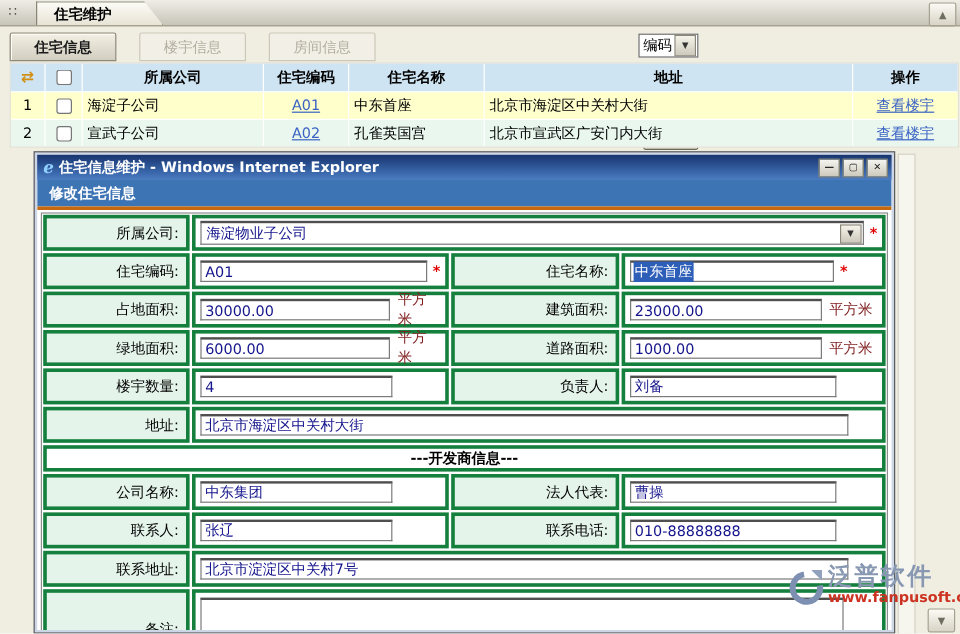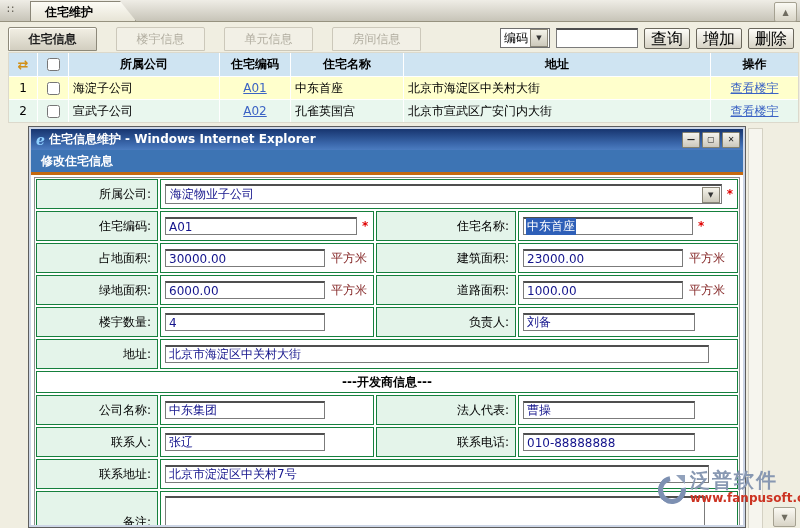--- a/index.html
+++ b/index.html
@@ -22,21 +22,21 @@
   .downbtn{right:4px;top:507px;z-index:8;}
 
   
   .tabstrip{position:absolute;left:8px;top:27px;height:24px;display:flex;gap:19px;}
   .tab{width:89px;height:24px;box-sizing:border-box;text-align:center;line-height:22px;border-radius:2px 2px 0 0;}
   .tab.active{background:linear-gradient(#f2efe4,#d2cec0);border:1px solid #8d897a;
               box-shadow:inset 1px 1px 0 #fffef8;font-weight:bold;color:#1c1c1c;}
   .tab.dis{background:#f2f0e6;border:1px solid #ccc8ba;color:#b2aea1;}
 
   
-  .toolbar{position:absolute;left:500px;top:28px;height:21px;display:flex;gap:6px;align-items:flex-start;}
+  .toolbar{position:absolute;left:500px;top:28px;height:21px;display:flex;gap:6px;align-items:flex-end;flex-direction:column;}
   .selbox{width:50px;height:20px;background:#fff;border:1px solid #6f6f6f;display:flex;
           align-items:center;box-sizing:border-box;}
   .selbox .seltxt{flex:1;padding-left:3px;}
   .droparrow{width:16px;height:16px;margin-right:1px;background:linear-gradient(#f5f3ea,#cdc9bb);
              border:1px solid #8a8678;font-size:7px;color:#333;display:flex;align-items:center;justify-content:center;}
   .qinput{width:82px;height:20px;box-sizing:border-box;border:1px solid #7b7b7b;border-top:2px solid #4f4f4f;
           font-size:12px;font-family:inherit;padding:0 3px;}
   .tbtn{width:46px;height:21px;background:linear-gradient(#fdfcf8,#d7d3c5);border:1px solid #6a675c;
         border-radius:2px;font-size:16px;font-family:inherit;line-height:18px;text-align:center;cursor:pointer;}
 
@@ -63,21 +63,21 @@
   .ptitletxt{flex:1;white-space:nowrap;overflow:hidden;}
   .winbtns{display:flex;gap:2px;}
   .wbtn{width:16px;height:14px;background:linear-gradient(#f5f4ef,#ccc8bc);border:1px solid #84816f;
         font-size:8px;color:#222;display:flex;align-items:center;justify-content:center;border-radius:1px;}
   .pcontent{position:absolute;left:2px;right:2px;top:23px;bottom:2px;background:#fff;overflow:hidden;}
   .pheader{height:22px;background:#3d74b4;color:#fff;font-weight:bold;line-height:22px;padding-left:10px;}
   .orange{height:3px;background:#c4690f;}
 
   .form{margin:2px 3px;border:1px solid #8e8e8e;background:#fff;display:grid;
         grid-template-columns:122px 214px 140px 1fr;gap:2px;padding:1px;}
-  .lbl,.fld,.sep{box-sizing:border-box;border:1px solid #15803d;}
+  .lbl,.fld,.sep{box-sizing:border-box;border:3px solid #15803d;}
   .lbl{background:#e4f4ea;display:flex;align-items:center;justify-content:flex-end;
        padding-right:6px;height:30px;}
   .fld{background:#fff;display:flex;align-items:center;padding:0 4px;height:30px;}
   .span3{grid-column:2 / -1;}
   .sep{grid-column:1 / -1;height:22px;display:flex;align-items:center;justify-content:center;
        font-weight:bold;background:#fff;}
   .lbl.tall2,.fld.tall2{height:62px;align-items:flex-start;padding-top:22px;}
   .fld.tall2{padding-top:4px;}
 
   .tin{height:18px;box-sizing:border-box;border:1px solid #7b7b7b;border-top:2px solid #4f4f4f;
@@ -121,21 +121,20 @@
     <span class="grip">∷</span>
     <div class="toptab">
       <span>住宅维护</span>
     </div>
   </div>
   <div class="scrollbtn upbtn">▲</div>
 
   <div class="tabstrip">
     <div class="tab active">住宅信息</div>
     <div class="tab dis">楼宇信息</div>
-    <div class="tab dis">单元信息</div>
     <div class="tab dis">房间信息</div>
   </div>
 
   <div class="toolbar">
     <div class="selbox">
       <span class="seltxt">编码</span>
       <span class="droparrow">▼</span>
     </div>
     <input class="qinput" value="" style="">
     <button class="tbtn">查询</button>

